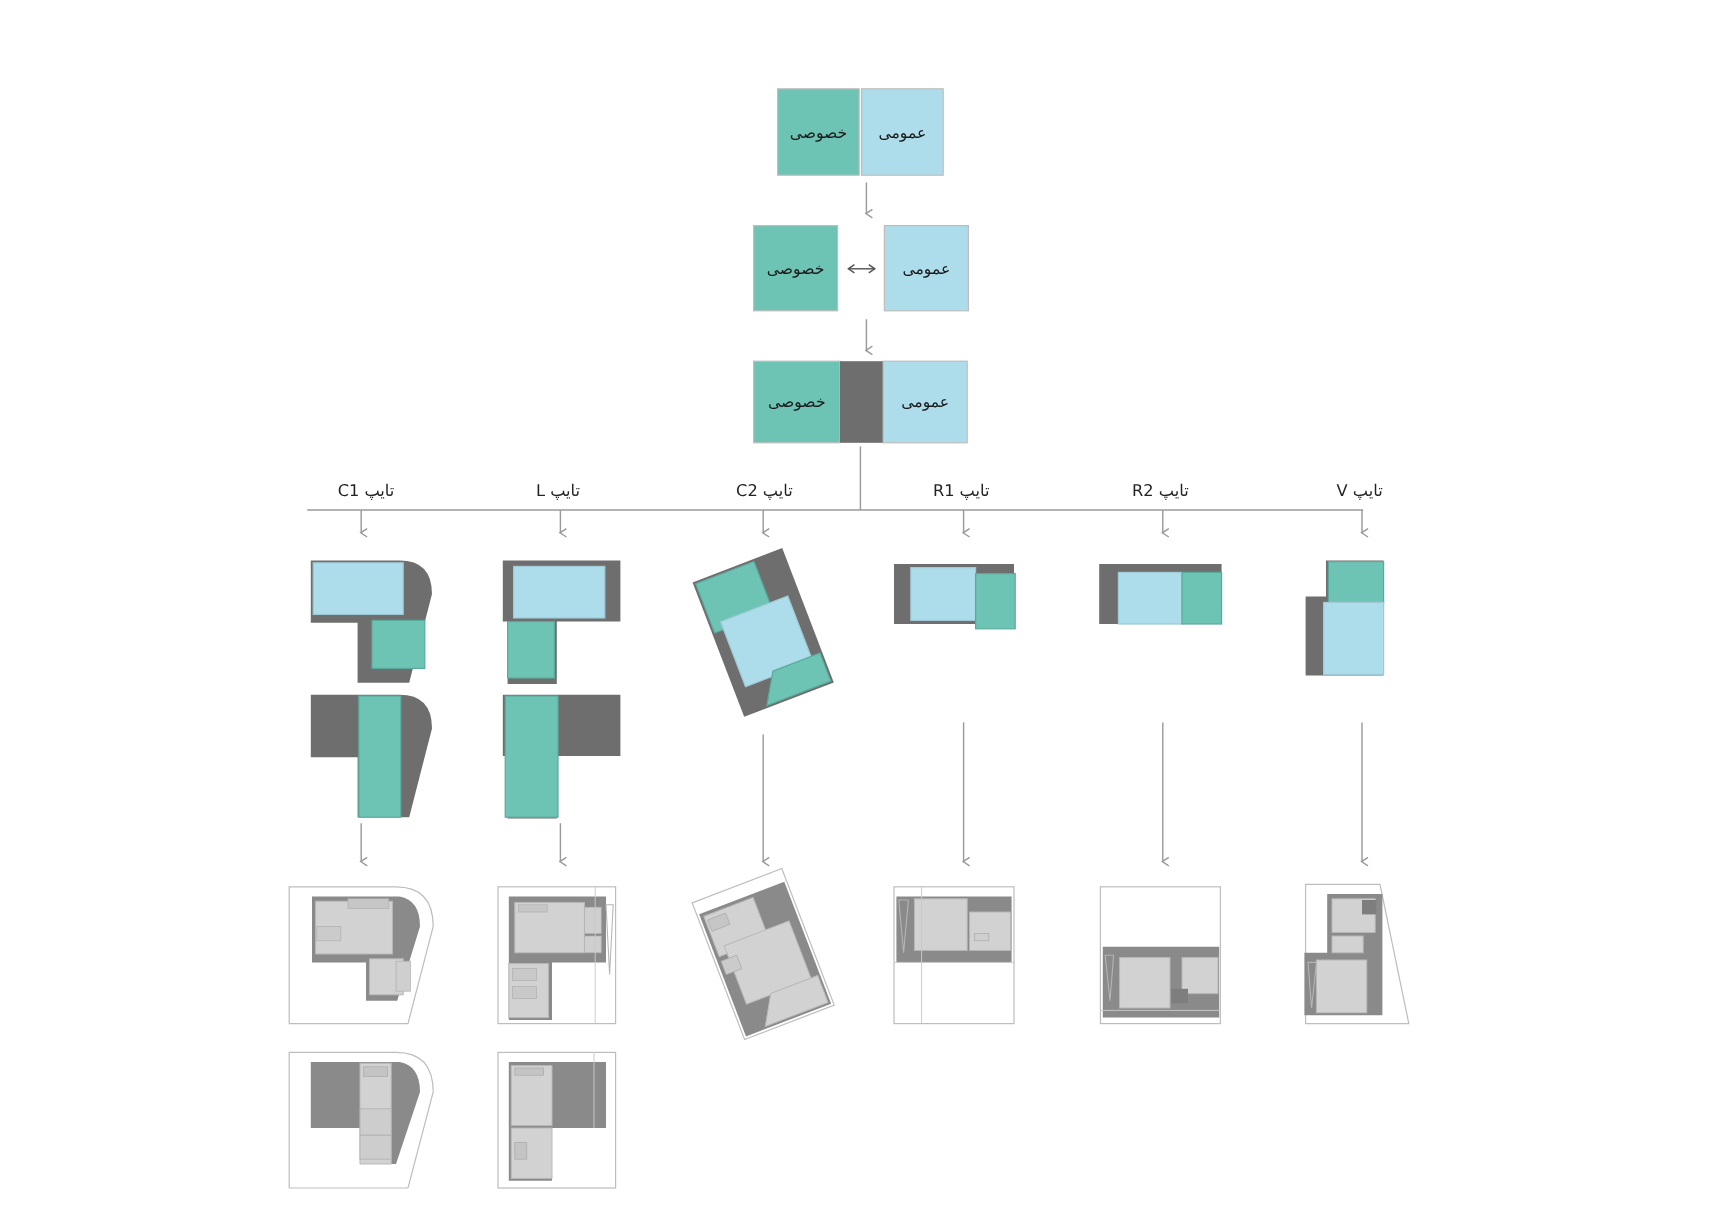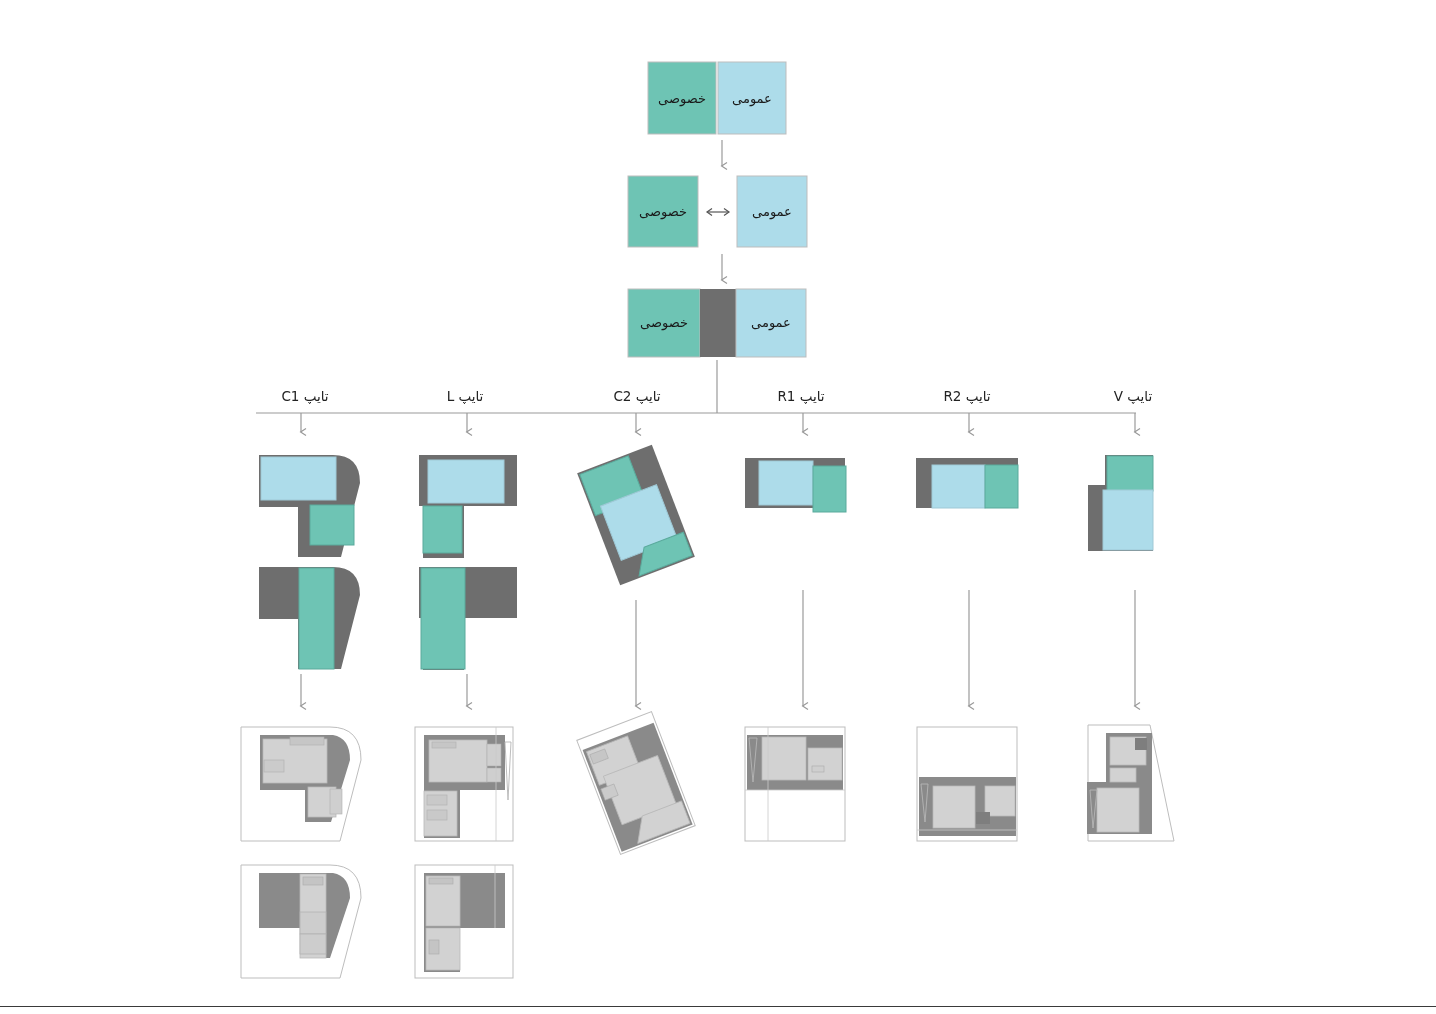--- a/index.html
+++ b/index.html
@@ -2,21 +2,21 @@
 <html><head>
 <meta charset="utf-8">
 <style>
   html,body{margin:0;padding:0;}
   body{
     width:1436px;height:1014px;
     background:#ffffff;
     font-family:"DejaVu Sans","Liberation Sans",sans-serif;
     overflow:hidden;position:relative;
   }
-  #stage{position:absolute;left:0;top:0;width:1436px;height:793px;}
+  #stage{position:absolute;left:0;top:12px;width:1436px;height:793px;}
   svg.diagram{position:absolute;left:0;top:0;width:1436px;height:1014px;}
   .node-label{
     font-family:"DejaVu Sans","Liberation Sans",sans-serif;
     font-size:13px;fill:#1a1a1a;direction:rtl;
   }
   .type-label{
     font-family:"DejaVu Sans","Liberation Sans",sans-serif;
     font-size:13.5px;fill:#222222;direction:rtl;
   }
   .bottom-rule{

